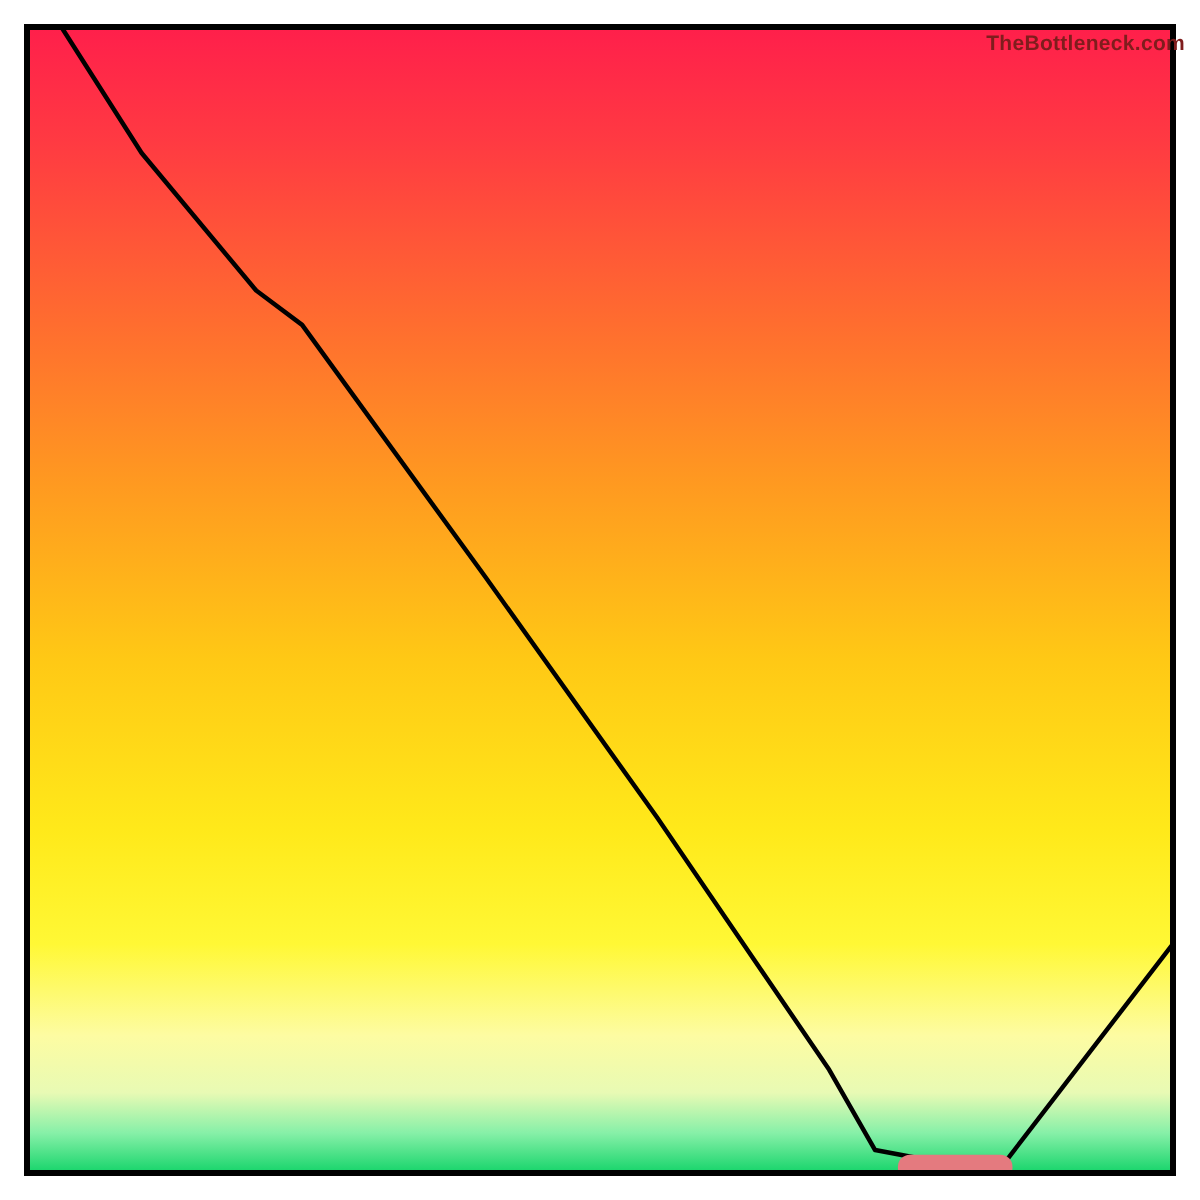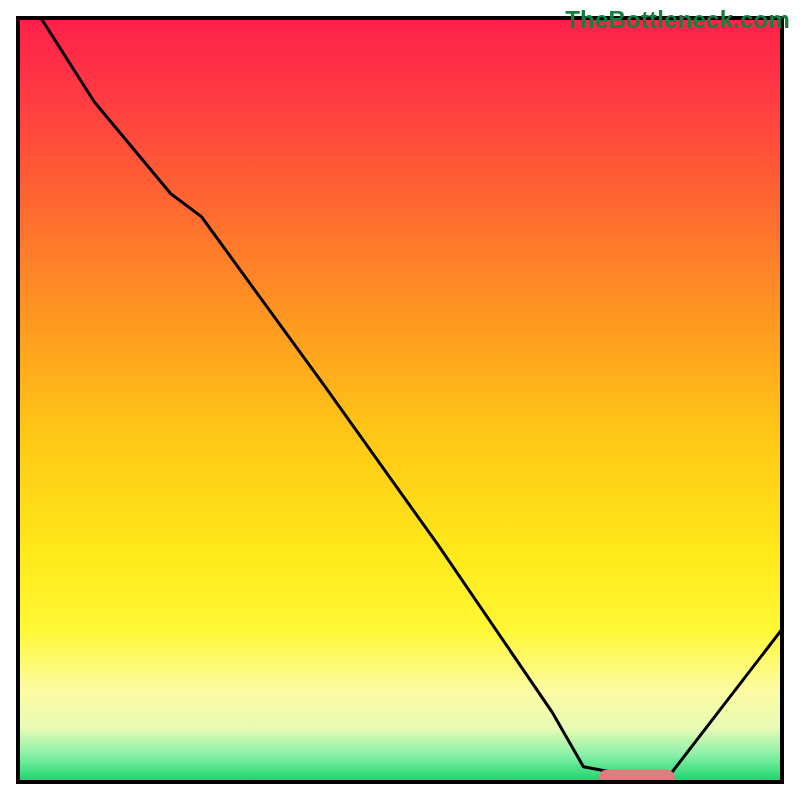--- a/index.html
+++ b/index.html
@@ -11,25 +11,25 @@
     font-family: Arial, Helvetica, sans-serif;
     overflow: hidden;
   }
   .canvas {
     position: relative;
     width: 800px;
     height: 800px;
   }
   .watermark {
     position: absolute;
-    top: 6px;
+    top: 20px;
     right: 10px;
-    font-size: 24px;
+    font-size: 14px;
     font-weight: 600;
-    color: #15803d;
+    color: #7f1d1d;
     letter-spacing: 0.2px;
     user-select: none;
     pointer-events: none;
   }
   svg {
     display: block;
   }
 </style>
 </head>
 <body>

